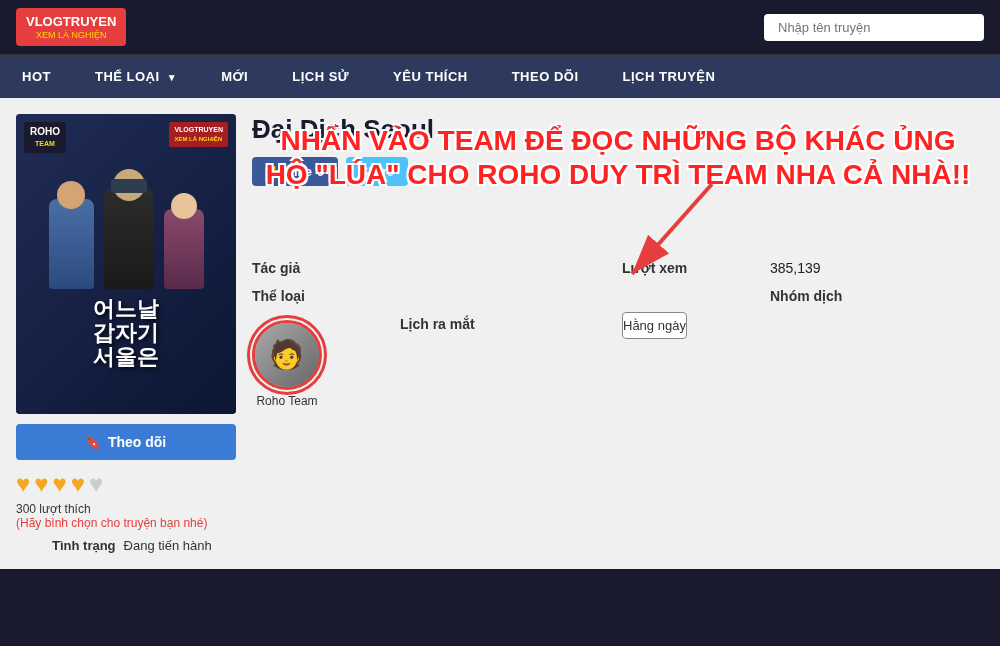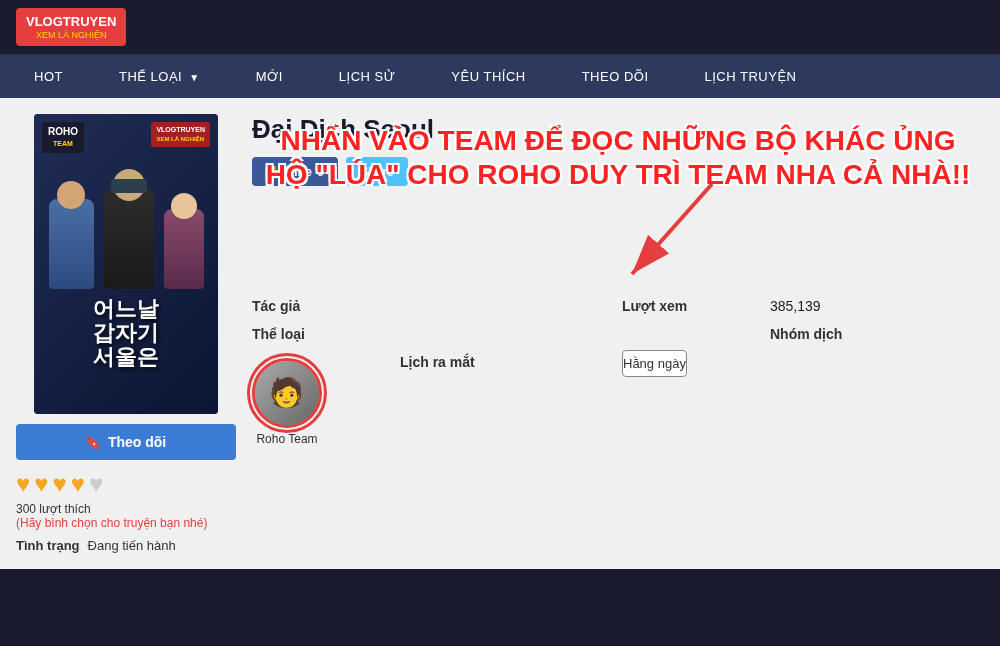--- a/index.html
+++ b/index.html
@@ -55,27 +55,26 @@
     
     .nav {
       background: #2d3a5e;
       display: flex;
       align-items: center;
       padding: 0;
     }
     .nav-item {
       color: #fff;
       font-size: 13px;
-      font-weight: 400;
+      font-weight: 700;
       padding: 14px 22px;
       cursor: pointer;
       white-space: nowrap;
       position: relative;
       letter-spacing: 0.5px;
-      margin-left: 12px;
     }
     .nav-item .arrow { font-size: 10px; margin-left: 3px; }
 
     
     .main {
       background: #f0f0f0;
       display: flex;
       padding: 16px;
       gap: 16px;
       position: relative;
@@ -83,21 +82,21 @@
 
     
     .left-panel {
       display: flex;
       flex-direction: column;
       align-items: center;
       width: 220px;
       flex-shrink: 0;
     }
     .cover-img {
-      width: 184px;
+      width: 220px;
       height: 300px;
       background: linear-gradient(135deg, #2c3e6b 0%, #1a2a4a 100%);
       border-radius: 4px;
       overflow: hidden;
       position: relative;
       display: flex;
       align-items: center;
       justify-content: center;
     }
     .cover-img .cover-overlay {
@@ -186,21 +185,21 @@
 
     .status-row {
       display: flex;
       align-items: center;
       gap: 8px;
       align-self: flex-start;
       margin-top: 8px;
       font-size: 13px;
       color: #333;
     }
-    .status-label { font-weight: 700; }
+    .status-label { font-weight: 700; margin-left: 36px; }
     .status-value { color: #333; }
 
     
     .right-panel {
       flex: 1;
       position: relative;
     }
     .manga-title {
       font-size: 26px;
       font-weight: 700;
@@ -255,21 +254,21 @@
       text-shadow: 2px 2px 0 #fff, -2px -2px 0 #fff, 2px -2px 0 #fff, -2px 2px 0 #fff;
       line-height: 1.2;
       text-align: center;
     }
 
     
     .info-grid {
       display: grid;
       grid-template-columns: 140px 1fr 140px 1fr;
       gap: 12px 8px;
-      margin-top: 112px;
+      margin-top: 74px;
     }
     .info-label {
       font-size: 14px;
       font-weight: 700;
       color: #333;
     }
     .info-value {
       font-size: 14px;
       color: #222;
     }
@@ -360,20 +359,23 @@
   </style>
 </head>
 <body>
 
 <div class="header">
   <div class="logo-area">
     <div class="logo-box">
       <span>VLOGTRUYEN</span>
       <span class="sub">XEM LÀ NGHIỆN</span>
     </div>
+  </div>
+  <div class="search-box">
+    <input type="text" placeholder="Nhập tên truyện" style="">
   </div>
 </div>
 
 <nav class="nav">
   <div class="nav-item">HOT</div>
   <div class="nav-item">
     <span>THỂ LOẠI</span>
     <span class="arrow">▼</span>
   </div>
   <div class="nav-item">MỚI</div>

